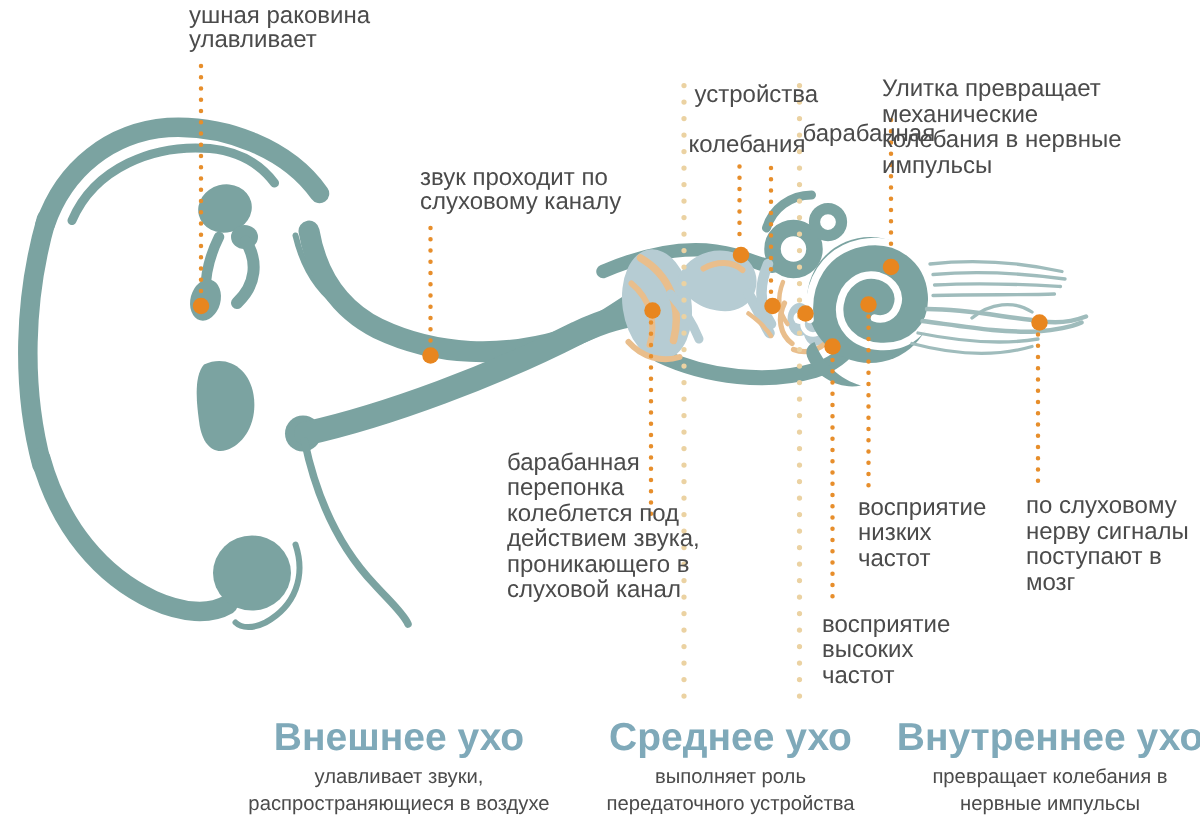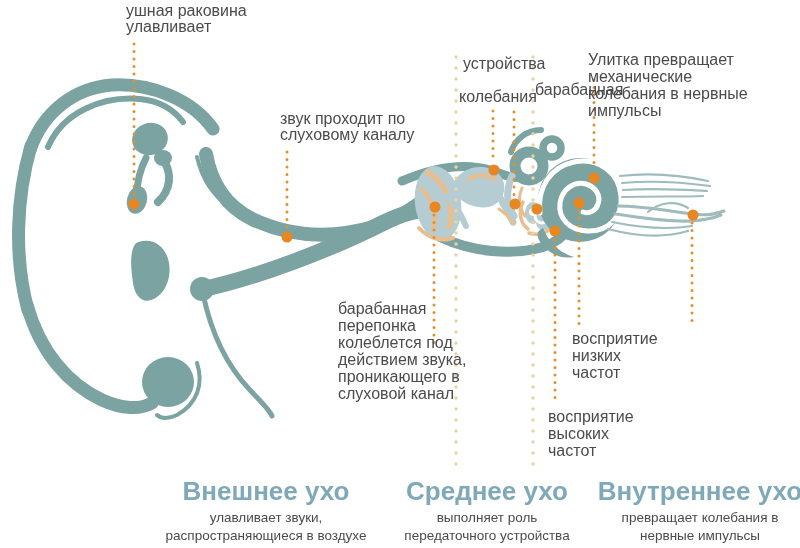--- a/index.html
+++ b/index.html
@@ -146,20 +146,23 @@
 колеблется под
 действием звука,
 проникающего в
 слуховой канал</div>
   <div class="lbl lh17" style="left:572px;top:330px;">восприятие
 низких
 частот</div>
   <div class="lbl lh17" style="left:548px;top:408px;">восприятие
 высоких
 частот</div>
+  <div class="lbl lh17" style="left:684px;top:329px;">по слуховому
+нерву сигналы
+поступают в мозг</div>
 
   <div class="sec" style="left:374px;width:226px;">
     <div class="sec-title">Среднее ухо</div>
     <div class="sec-desc">выполняет роль
 передаточного устройства</div>
   </div>
   <div class="sec" style="left:131px;width:270px;">
     <div class="sec-title">Внешнее ухо</div>
     <div class="sec-desc">улавливает звуки,
 распространяющиеся в воздухе</div>

